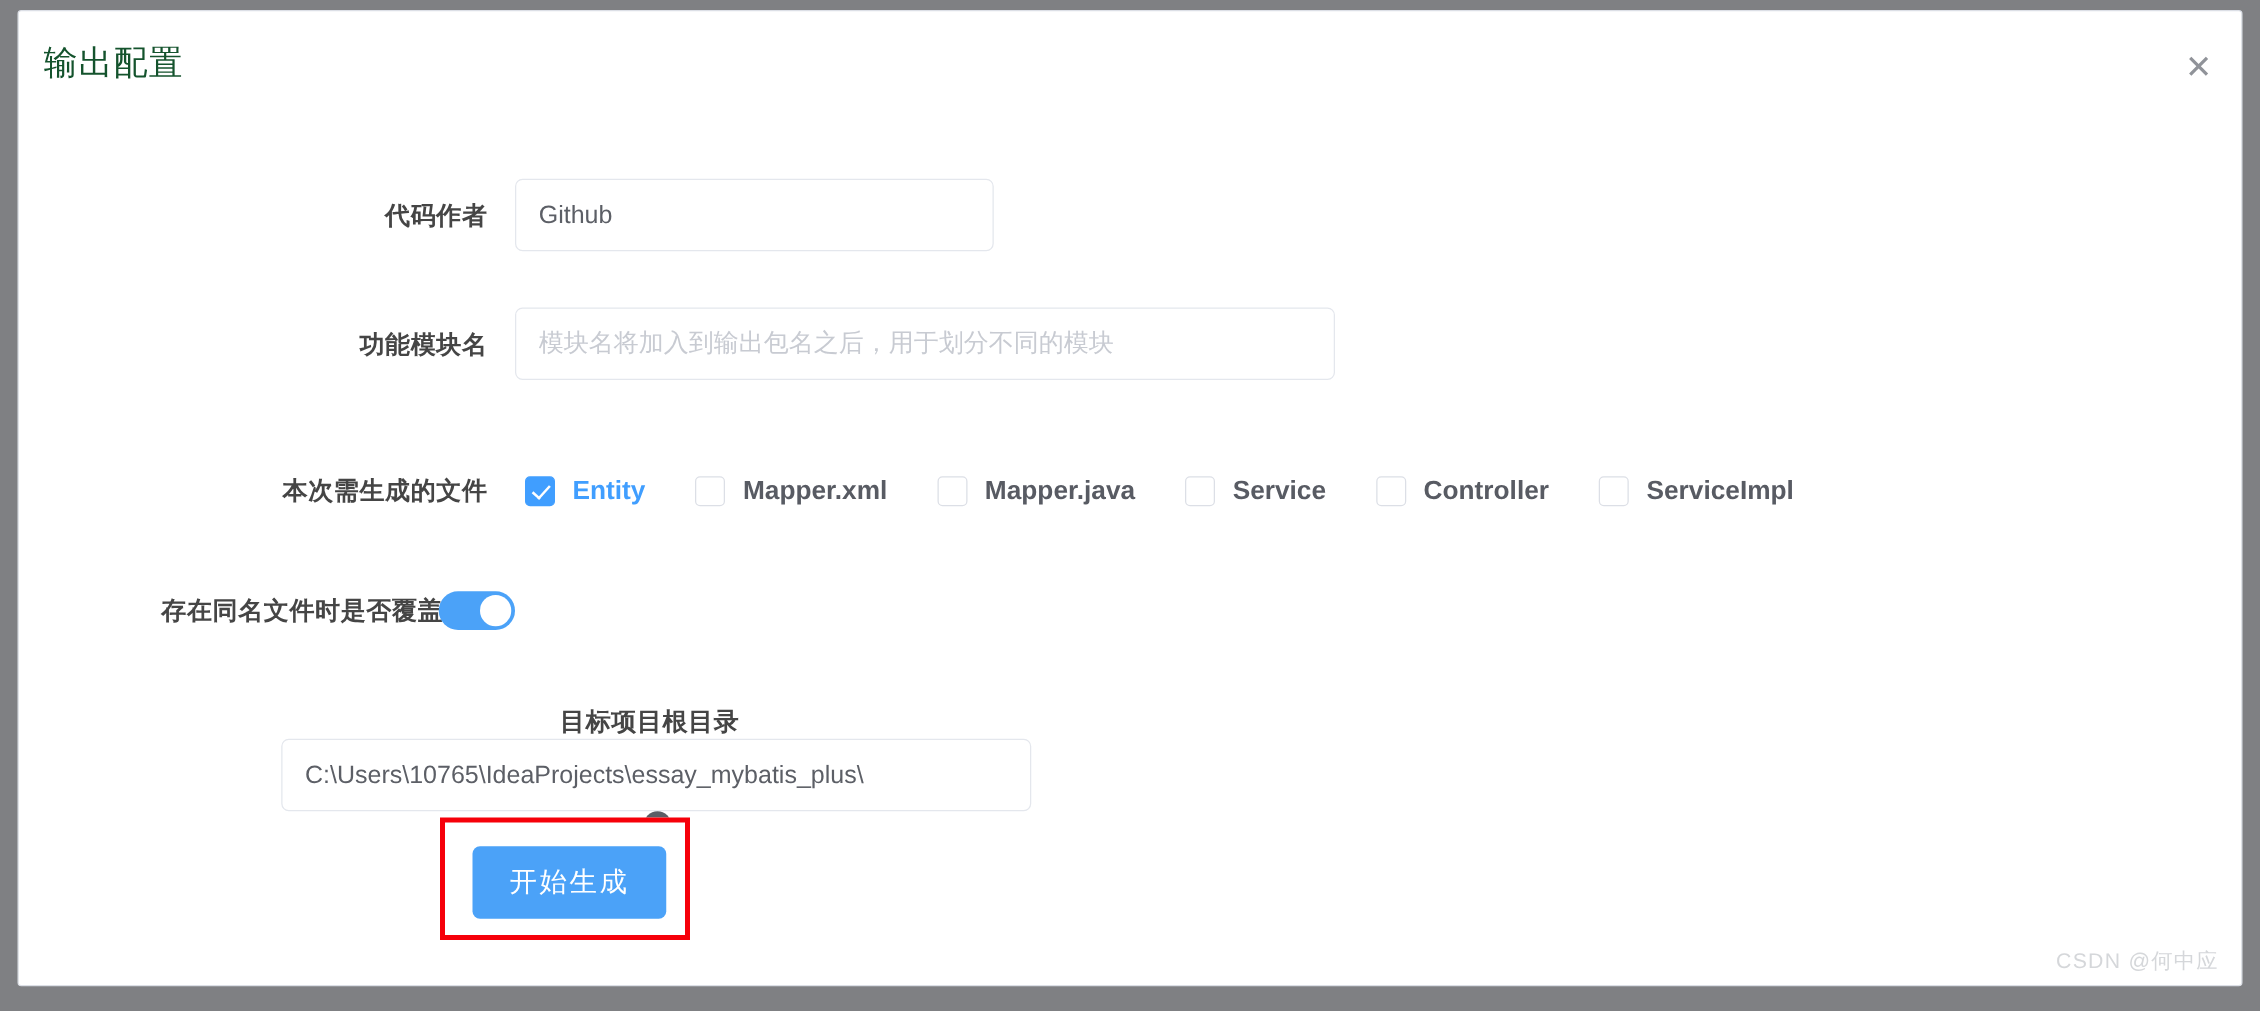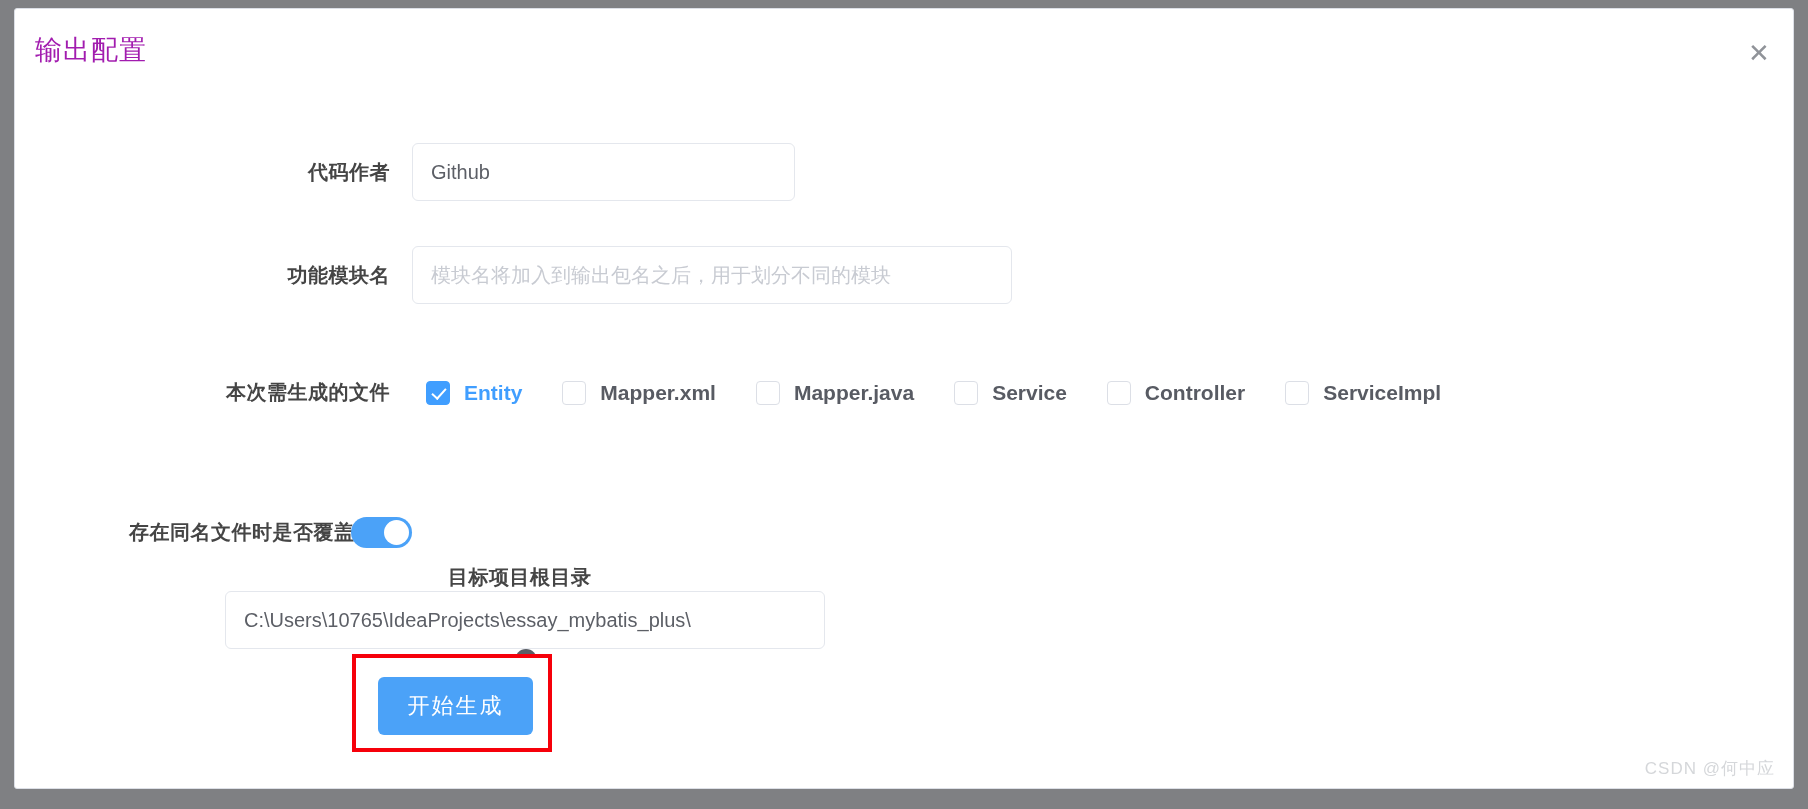--- a/index.html
+++ b/index.html
@@ -18,21 +18,21 @@
     width: 1780px; height: 781px;
     background: #ffffff;
     border: 1px solid #dcdfe6;
     border-radius: 3px;
   }
 
   #dialog-title {
     position: absolute;
     left: 20px; top: 23px;
     font-size: 27px;
-    color: #a21caf;
+    color: #14532d;
     letter-spacing: 1px;
     font-weight: 400;
     white-space: nowrap;
   }
 
   #close-btn {
     position: absolute;
     right: 16px; top: 26px;
     width: 36px; height: 36px;
     display: flex; align-items: center; justify-content: center;
@@ -76,27 +76,27 @@
   #input-author {
     margin-left: 22px;
     width: 383px; height: 58px;
   }
 
   
   #row-module { left: 180px; top: 237px; }
   #row-module .form-label { width: 195px; }
   #input-module {
     margin-left: 22px;
-    width: 600px; height: 58px;
-  }
-
-  
-  #row-files { left: 180px; top: 370px; }
+    width: 656px; height: 58px;
+  }
+
+  
+  #row-files { left: 180px; top: 370px; gap: 24px; }
   #row-files .form-label { width: 195px; }
-  .cb-group { display: flex; align-items: center; margin-left: 36px; }
+  .cb-group { display: flex; align-items: center; margin-left: 6px; }
   .cb-item {
     display: flex; align-items: center;
     margin-right: 40px;
     cursor: pointer;
   }
   .cb-box {
     width: 24px; height: 24px;
     border: 1px solid #dcdfe6;
     border-radius: 4px;
     background: #fff;
@@ -119,21 +119,21 @@
   .cb-label {
     margin-left: 14px;
     font-size: 21px;
     font-weight: bold;
     color: #585b63;
     white-space: nowrap;
   }
   .cb-item.checked .cb-label { color: #409eff; }
 
   
-  #row-overwrite { left: 114px; top: 464px; margin-top: 44px; }
+  #row-overwrite { left: 114px; top: 464px; }
   #row-overwrite .form-label { width: 200px; }
   .switch {
     margin-left: 22px;
     width: 61px; height: 31px;
     border-radius: 16px;
     background: #ced3da;
     position: relative;
     cursor: pointer;
     flex: none;
   }

